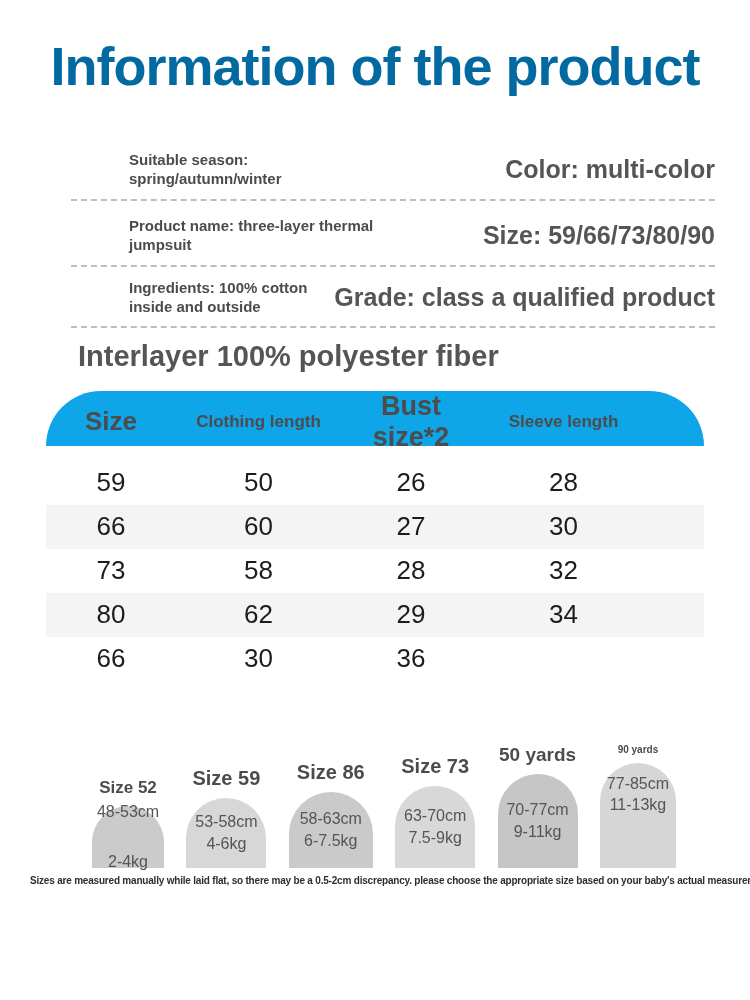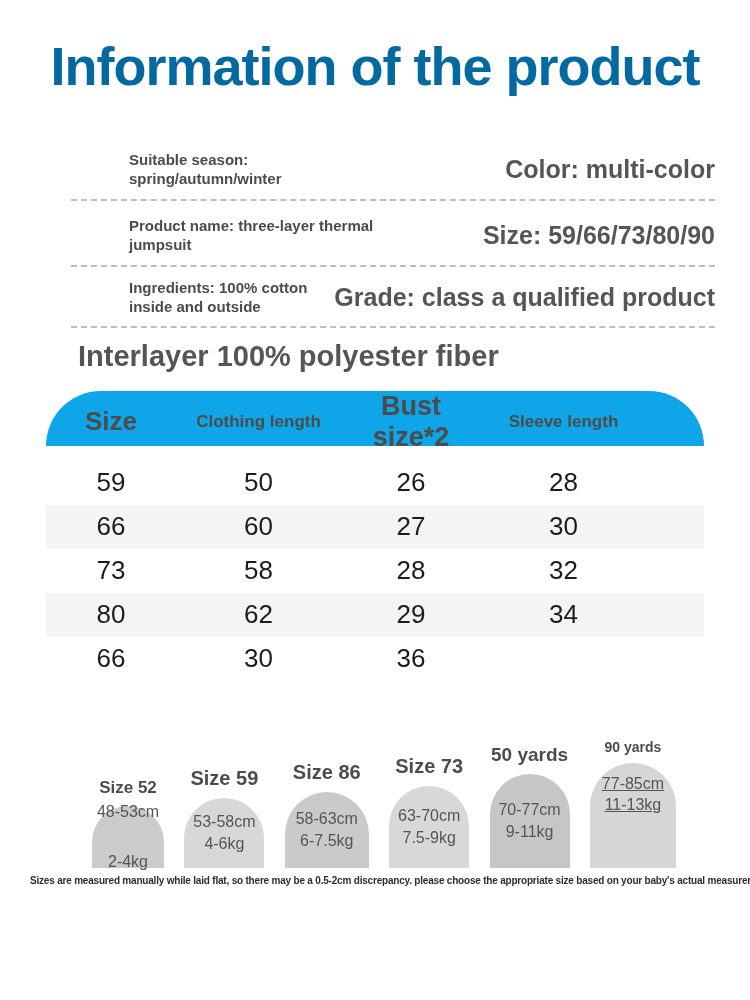--- a/index.html
+++ b/index.html
@@ -97,39 +97,39 @@
   .badge { display:flex; flex-direction:column; align-items:center; }
   .badge-label {
     font-size:20px;
     font-weight:bold;
     color:#4c4c4c;
     margin-bottom:8px;
     white-space:nowrap;
   }
   .badge:nth-child(1) .badge-label { font-size:17px; }
   .badge:nth-child(5) .badge-label { font-size:19px; }
-  .badge:nth-child(6) .badge-label { font-size:14px; }
+  .badge:nth-child(6) .badge-label { font-size:10px; }
   .dome {
     border-radius:48px 48px 0 0;
     display:flex;
     flex-direction:column;
     justify-content:center;
     align-items:center;
     font-size:16px;
     color:#555555;
     line-height:1.35;
     white-space:nowrap;
   }
   .badge:nth-child(1) .dome { width:72px; height:62px; background:#cbcbcb;gap:29px; }
   .badge:nth-child(2) .dome { width:80px; height:70px; background:#d7d7d7; }
   .badge:nth-child(3) .dome { width:84px; height:76px; background:#cacaca; }
   .badge:nth-child(4) .dome { width:80px; height:82px; background:#d8d8d8;justify-content:center; }
   .badge:nth-child(5) .dome { width:80px; height:94px; background:#c6c6c6; }
-  .badge:nth-child(6) .dome { width:86px; height:95px; background:#d6d6d6;
-                              justify-content:flex-start; padding-top:10px;text-decoration:underline; }
+  .badge:nth-child(6) .dome { width:76px; height:95px; background:#d6d6d6;
+                              justify-content:flex-start; padding-top:10px; }
 
   
   .footer {
     margin:7px 30px 0;
     text-align:center;
     font-size:10px;
     font-weight:bold;
     color:#2e2e2e;
     letter-spacing:-0.2px;
     white-space:nowrap;

